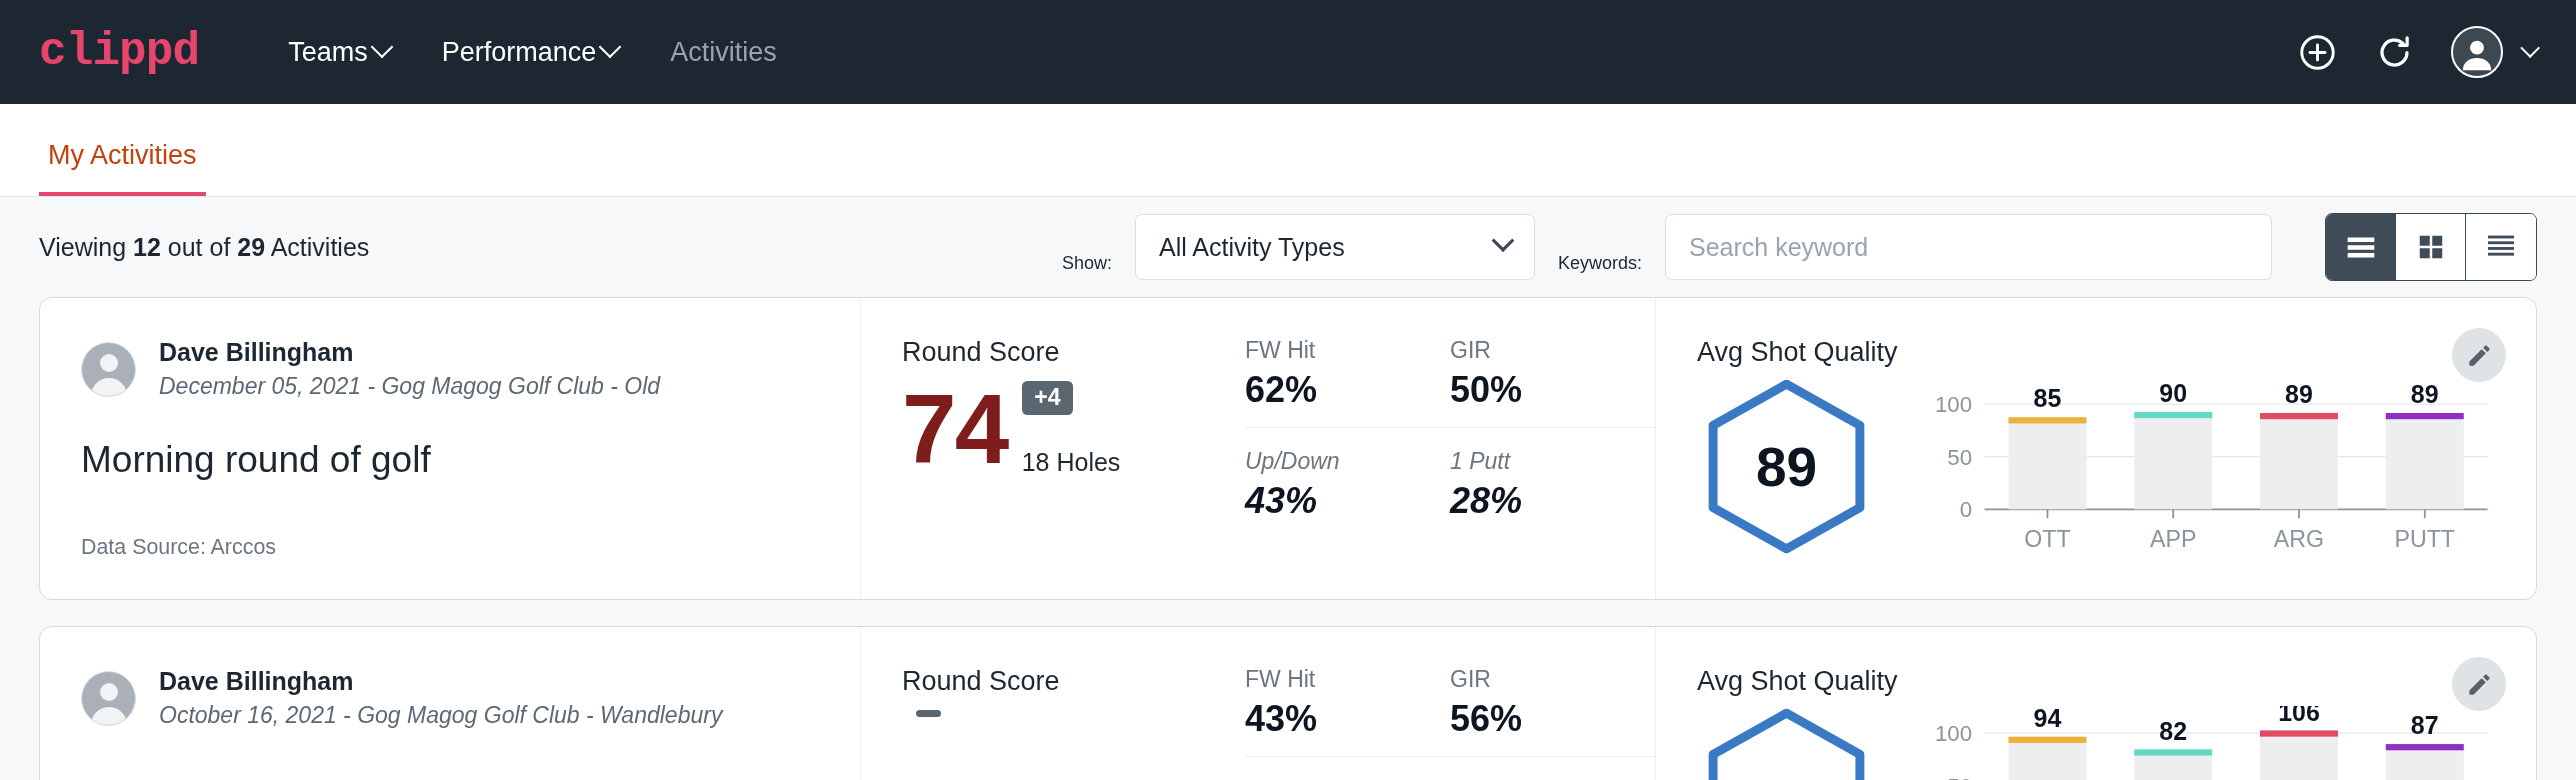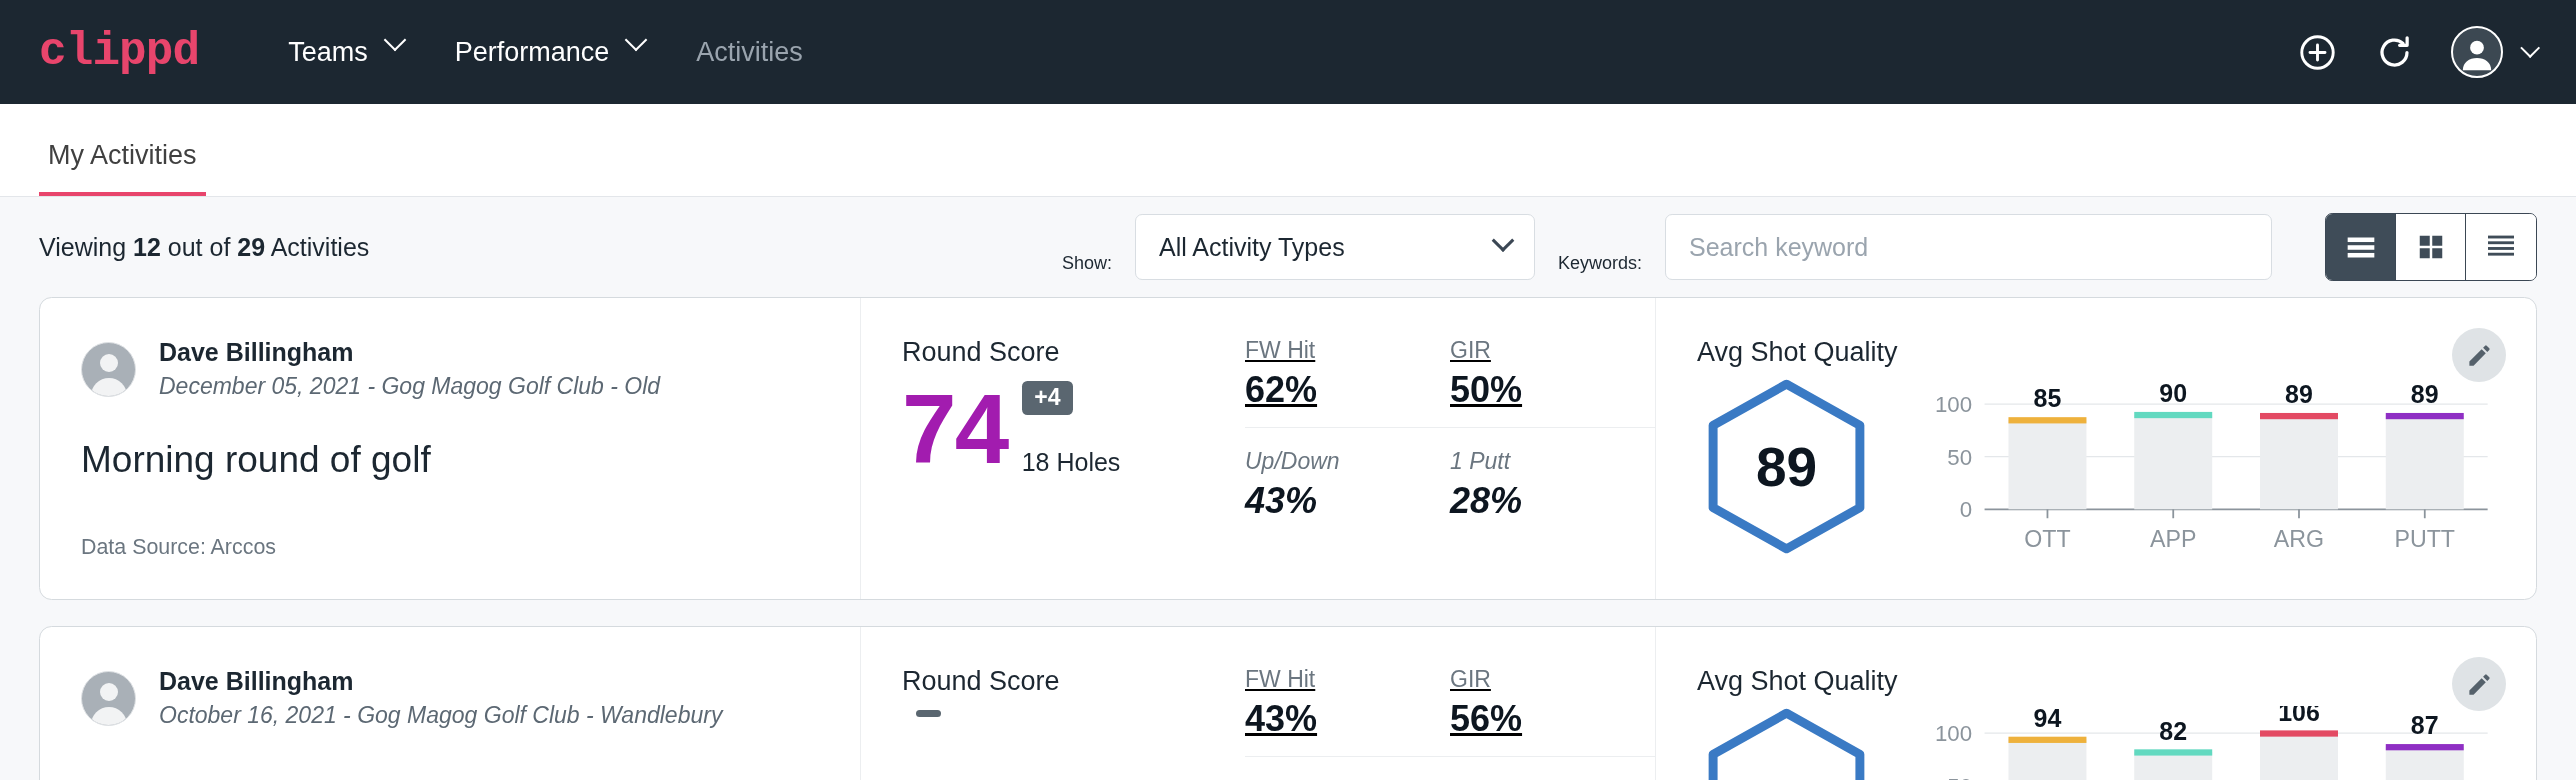--- a/index.html
+++ b/index.html
@@ -13,21 +13,21 @@
   .topbar {
     height: 104px; background: #1c2731;
     display: flex; align-items: center; padding: 0 39px;
   }
   .logo {
     font-size: 46px; font-weight: 700; color: #e8456c;
     letter-spacing: -0.9px; margin-right: 89px; line-height: 1; font-family: Liberation Mono, monospace;
   }
   .nav { display: flex; align-items: center; gap: 52px; }
   .nav-item {
-    display: flex; gap: 19px;
+    display: flex; align-items: center; gap: 6px;
     font-size: 27px; color: #ffffff; cursor: pointer;
   }
   .nav-item.muted { color: #9aa4ae; }
   .chev { display: inline-block; width: 16px; height: 16px;
     border-right: 2.7px solid currentColor; border-bottom: 2.7px solid currentColor;
     transform: rotate(45deg) translate(-3.6px,-3.6px); }
   .top-right { margin-left: auto; display: flex; align-items: center; gap: 36px; }
   .icon-btn { width: 41px; height: 41px; color: #ffffff; cursor: pointer; }
   .icon-btn svg { width: 100%; height: 100%; display: block; }
   .avatar-wrap { display: flex; align-items: center; gap: 19.6px; cursor: pointer; }
@@ -38,21 +38,21 @@
   }
   .chev-sm { width: 14.3px; height: 14.3px; border-right: 2.7px solid #fff;
     border-bottom: 2.7px solid #fff; transform: rotate(45deg) translate(-2.7px,-2.7px); }
 
   
   .tabstrip {
     height: 93px; background: #ffffff; padding: 0 39px;
     display: flex; align-items: flex-end; border-bottom: 0.9px solid #e3e6ea;
   }
   .tab {
-    font-size: 27px; color: #404040; padding: 0 9px 21.4px 9px;
+    font-size: 27px; color: #c2410c; padding: 0 9px 21.4px 9px;
     border-bottom: 4.5px solid transparent; cursor: pointer;
   }
   .tab.active { border-bottom-color: #e8456c; }
 
   
   .filterbar {
     height: 100px; display: flex; align-items: center;
     padding: 0 39px; background: #f7f8fa;
   }
   .viewing { font-size: 25px; color: #1c2731; }
@@ -98,32 +98,32 @@
   .avatar-card .b { position:absolute; left:50%; bottom:-5.4px; transform:translateX(-50%);
     width:36px; height:23px; border-radius:18px 18px 0 0; background:#f2f3f4; }
   .uname { font-size: 25px; font-weight:700; color:#1c2731; line-height:1.25; }
   .umeta { font-size: 23px; color:#5c6873; line-height:1.3; margin-top: 3.6px; font-style: italic; }
   .card-title { font-size: 37px; color:#1c2731; margin-top: 37px; }
   .datasource { font-size: 21.4px; color:#6b7680; position:absolute; bottom: 39px; left: 41px; }
 
   .col-score { width: 384px; padding: 39px 0 39px 41px; }
   .sec-label { font-size: 27px; color:#1c2731; }
   .score-row { display:flex; align-items:flex-end; margin-top: 12.5px; }
-  .score-big { font-size: 98px; font-weight:700; color:#a21caf; line-height: 0.95; letter-spacing:-1.8px; }
+  .score-big { font-size: 98px; font-weight:700; color:#7f1d1d; line-height: 0.95; letter-spacing:-1.8px; }
   .score-side { display:flex; flex-direction:column; justify-content:space-between; height: 96px; margin-left: 14.3px; }
   .badge {
     background:#5a6670; color:#fff; font-size:23px; font-weight:700;
     border-radius:5.4px; padding: 3.6px 12.5px; align-self:flex-start;
   }
   .holes { font-size: 25px; color:#1c2731; }
 
   .col-stats { width: 411px; padding: 39px 0; border-right:1.8px solid #eceef0; }
   .stat-grid { display:grid; grid-template-columns: 1fr 1fr; }
   .stat { padding-right: 36px; }
-  .stat.tophalf { padding-bottom: 16px; border-bottom: 1.8px solid #eceef0; text-decoration: underline; }
+  .stat.tophalf { padding-bottom: 16px; border-bottom: 1.8px solid #eceef0; }
   .stat.bothalf { padding-top: 19.6px; font-style: italic; }
   .stat-label { font-size: 23px; color:#6b7680; }
   .stat-val { font-size: 36px; font-weight:700; color:#0d1620; margin-top: 5.4px; }
 
   .col-quality { flex:1; padding: 39px 41px; display:flex; flex-direction:column; }
   .q-body { display:flex; align-items:center; margin-top: 9px; gap: 39px; }
   .hexwrap { width: 179px; height: 179px; position:relative; flex:none; }
   .hexwrap svg { position:absolute; inset:0; }
   .hexnum {
     position:absolute; inset:0; display:flex; align-items:center; justify-content:center;

